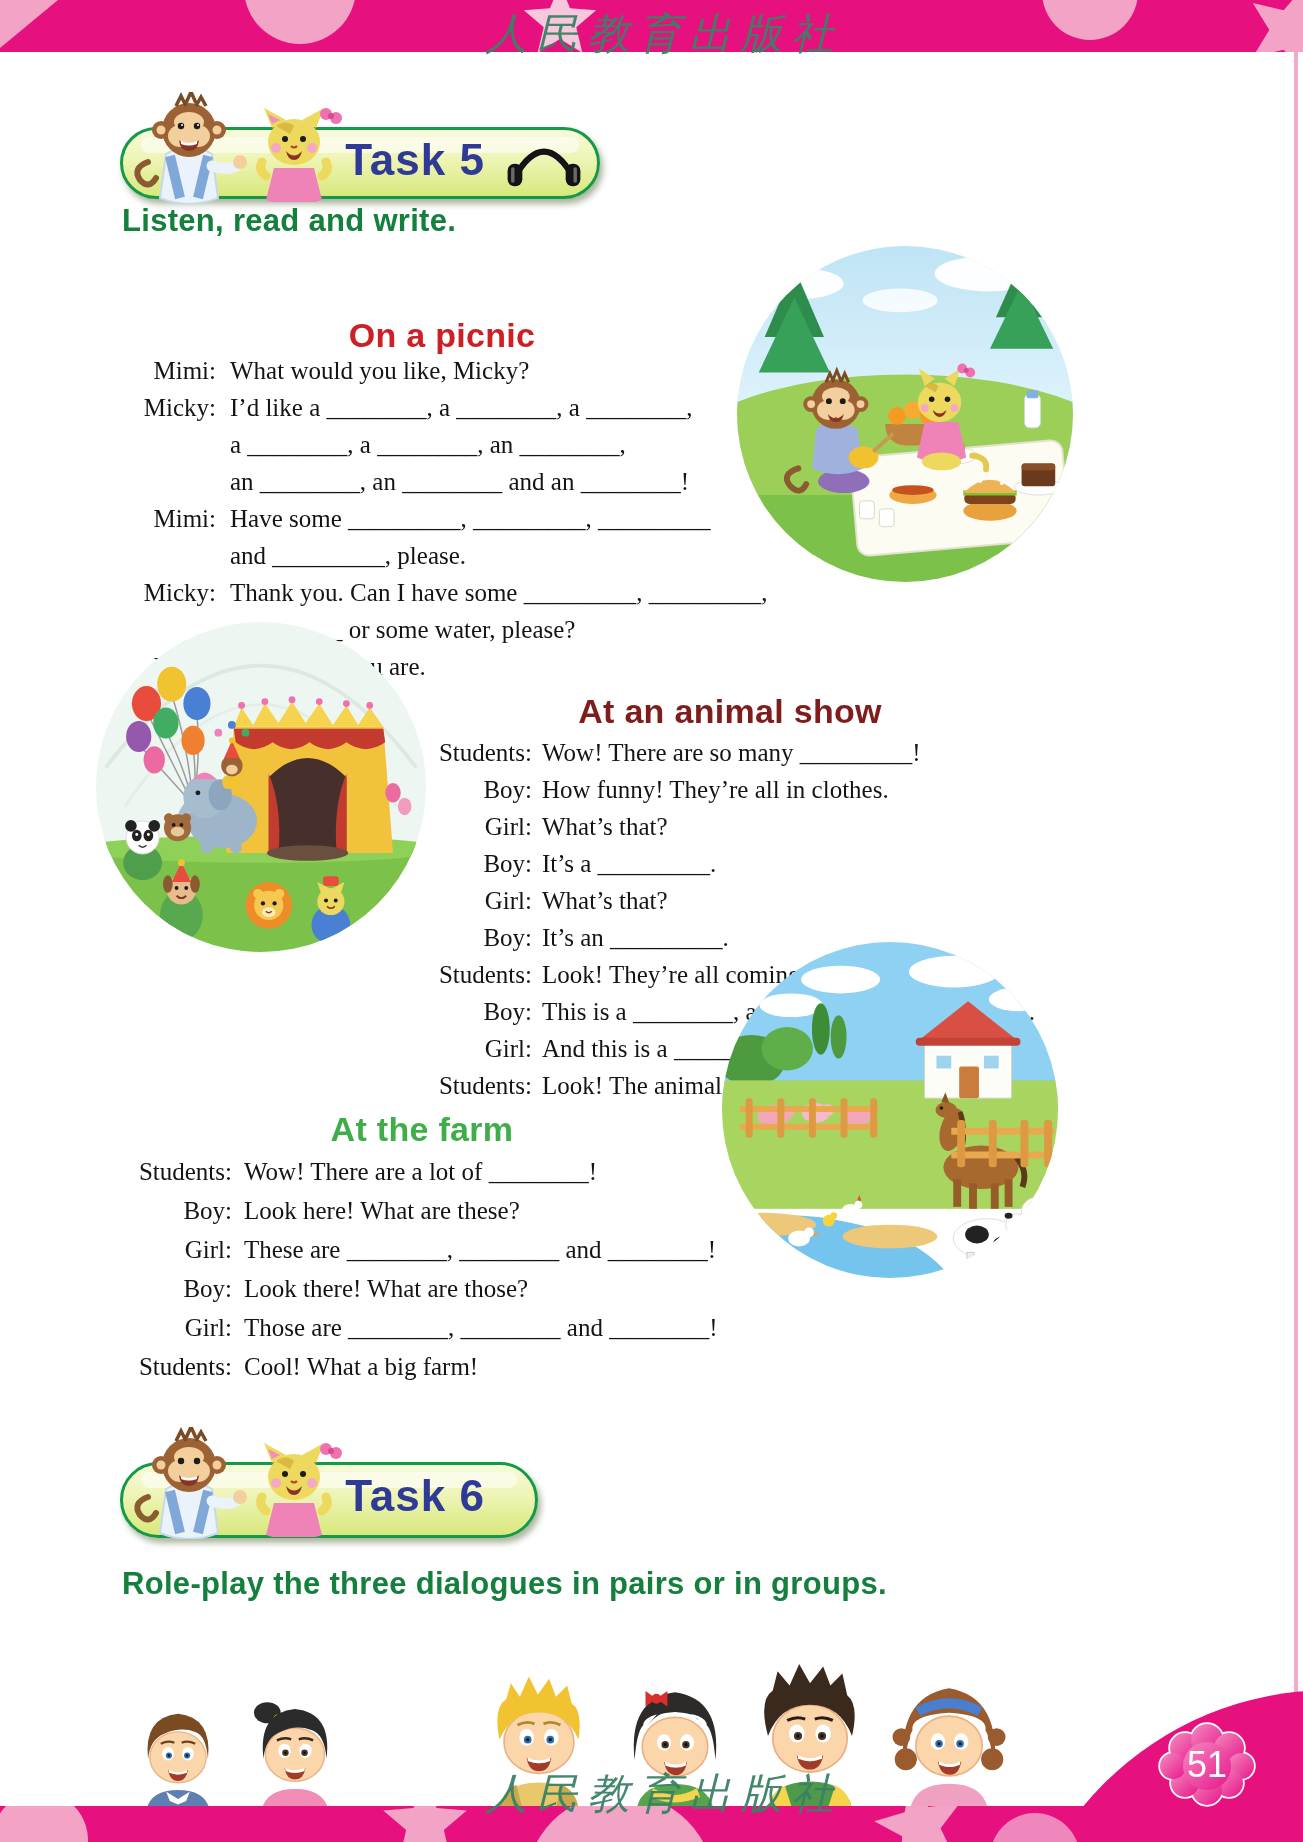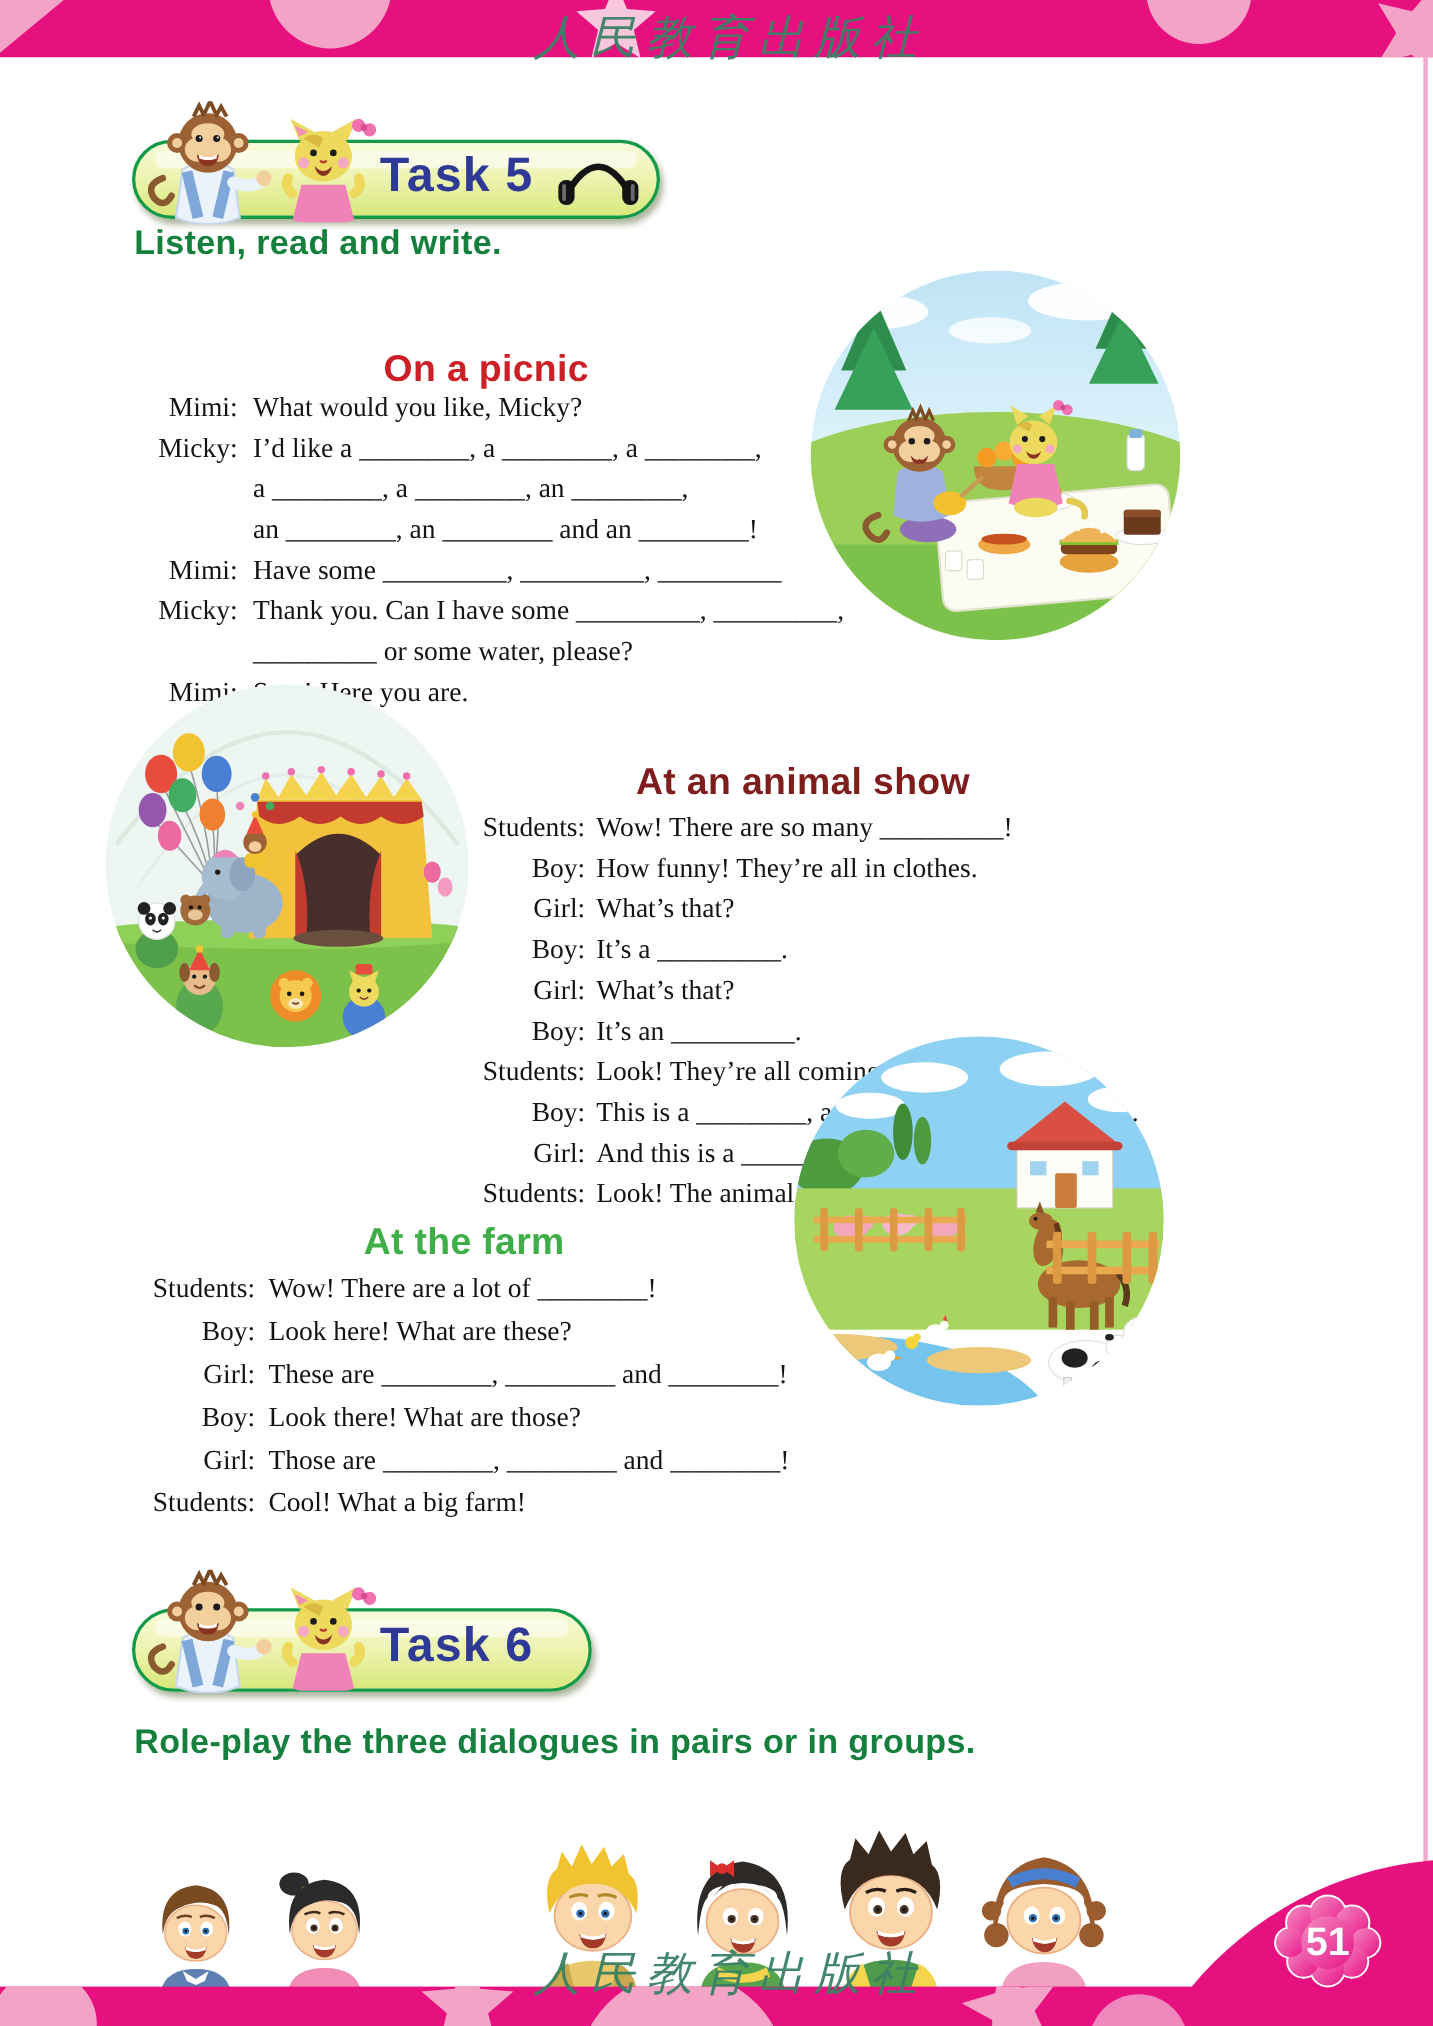--- a/index.html
+++ b/index.html
@@ -35,21 +35,21 @@
   .dialogue{position:absolute;font-family:"Liberation Serif",serif;font-size:25px;color:#151313;}
   .dline{display:flex;height:var(--lh);line-height:var(--lh);white-space:nowrap;}
   .dspeaker{flex:0 0 var(--sw);text-align:right;margin-right:var(--gap);margin-left:16px;}
   
   .illu{position:absolute;border-radius:50%;overflow:hidden;}
   .illu svg{display:block;width:100%;height:100%;}
   .kid{position:absolute;}
   
   .badge{position:absolute;left:1155px;top:1722px;width:104px;height:88px;z-index:25;}
   .badge-num{position:absolute;left:1155px;top:1744px;width:104px;text-align:center;
-        font-weight:bold;font-size:36px;color:#ffffff;z-index:26;}
+        font-weight:normal;font-size:36px;color:#ffffff;z-index:26;}
 </style>
 </head>
 <body>
 
 <div class="page">
 
   <div class="band band-top">
     <svg width="1303" height="52">
       <polygon points="0,0 58,0 0,48" fill="#f2a3c6"></polygon>
       <circle cx="300" cy="-12" r="56" fill="#f2a3c6"></circle>
@@ -132,20 +132,24 @@
         <span class="dspeaker"></span>
         <span class="dtext">a ________, a ________, an ________,</span>
       </div>
       <div class="dline">
         <span class="dspeaker"></span>
         <span class="dtext">an ________, an ________ and an ________!</span>
       </div>
       <div class="dline">
         <span class="dspeaker">Mimi:</span>
         <span class="dtext">Have some _________, _________, _________</span>
+      </div>
+      <div class="dline">
+        <span class="dspeaker"></span>
+        <span class="dtext">and _________, please.</span>
       </div>
       <div class="dline">
         <span class="dspeaker">Micky:</span>
         <span class="dtext">Thank you. Can I have some _________, _________,</span>
       </div>
       <div class="dline">
         <span class="dspeaker"></span>
         <span class="dtext">_________ or some water, please?</span>
       </div>
       <div class="dline">

